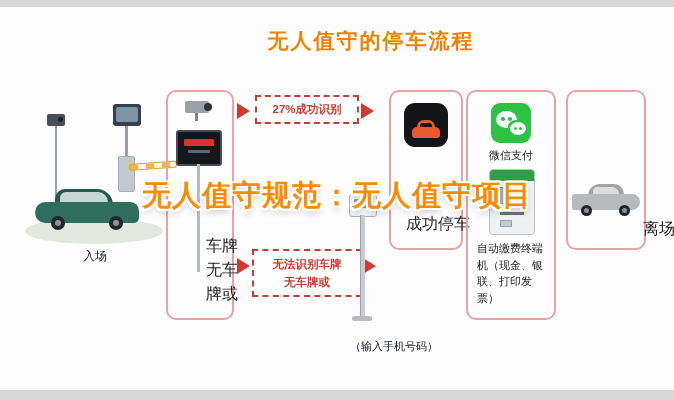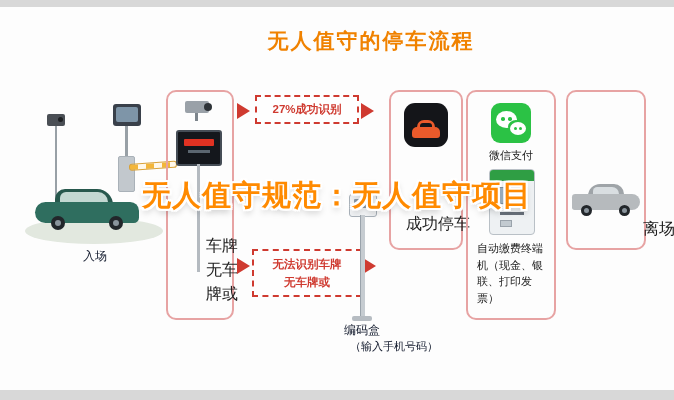--- a/index.html
+++ b/index.html
@@ -188,21 +188,20 @@
       <div class="windg"></div>
       <div class="bodyg"></div>
     </div>
     <div class="panel-label">成功停车</div>
   </div>
 
   <div class="coding">
     <div class="code-box"></div>
     <div class="code-pole"></div>
     <div class="code-base"></div>
-    <div class="label code-label">编码盒</div>
     <div class="label code-sublabel">（输入手机号码）</div>
   </div>
 
   <div class="panel payment">
     <div class="wechat">
       <div class="bub bub1"></div>
       <div class="bub bub2"></div>
     </div>
     <div class="panel-label wechat-label">微信支付</div>
     <div class="terminal">

